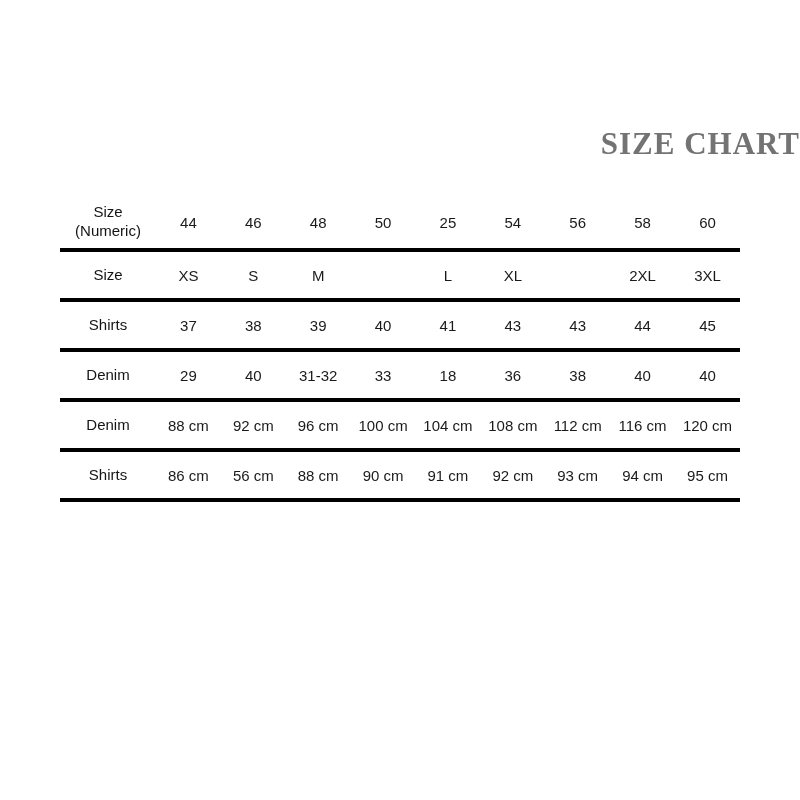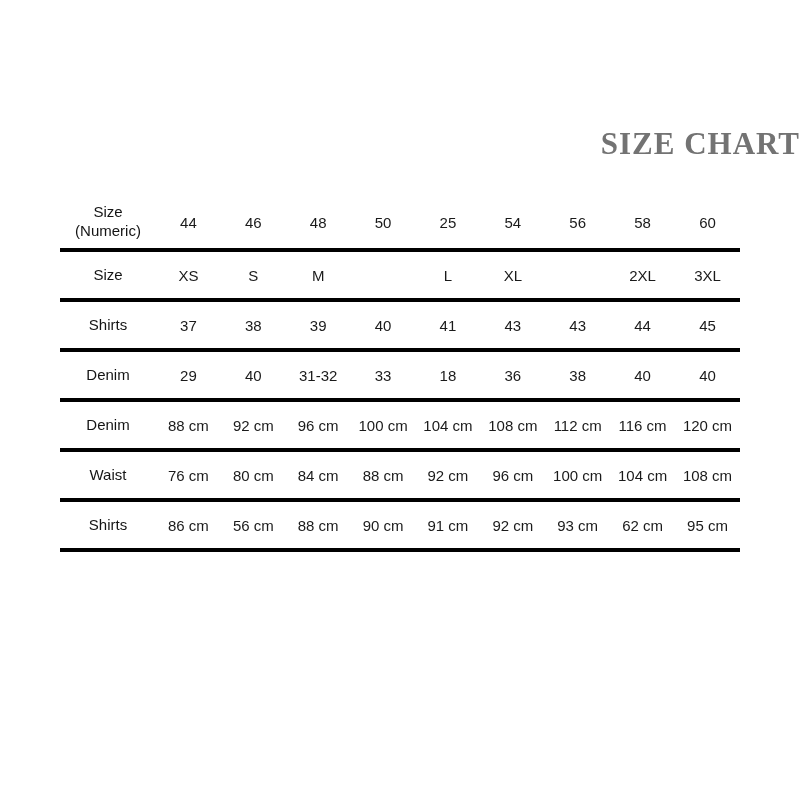--- a/index.html
+++ b/index.html
@@ -128,38 +128,26 @@
           <td class="value">92 cm</td>
           <td class="value">96 cm</td>
           <td class="value">100 cm</td>
           <td class="value">104 cm</td>
           <td class="value">108 cm</td>
           <td class="value">112 cm</td>
           <td class="value">116 cm</td>
           <td class="value">120 cm</td>
         </tr>
         <tr>
-          <td class="label">Waist</td>
-          <td class="value">76 cm</td>
-          <td class="value">80 cm</td>
-          <td class="value">84 cm</td>
-          <td class="value">88 cm</td>
-          <td class="value">92 cm</td>
-          <td class="value">96 cm</td>
-          <td class="value">100 cm</td>
-          <td class="value">104 cm</td>
-          <td class="value">108 cm</td>
-        </tr>
-        <tr>
           <td class="label">Shirts</td>
           <td class="value">86 cm</td>
           <td class="value">56 cm</td>
           <td class="value">88 cm</td>
           <td class="value">90 cm</td>
           <td class="value">91 cm</td>
           <td class="value">92 cm</td>
           <td class="value">93 cm</td>
-          <td class="value">62 cm</td>
+          <td class="value">94 cm</td>
           <td class="value">95 cm</td>
         </tr>
       </tbody>
   </table>
 </div>
 
 </body></html>

